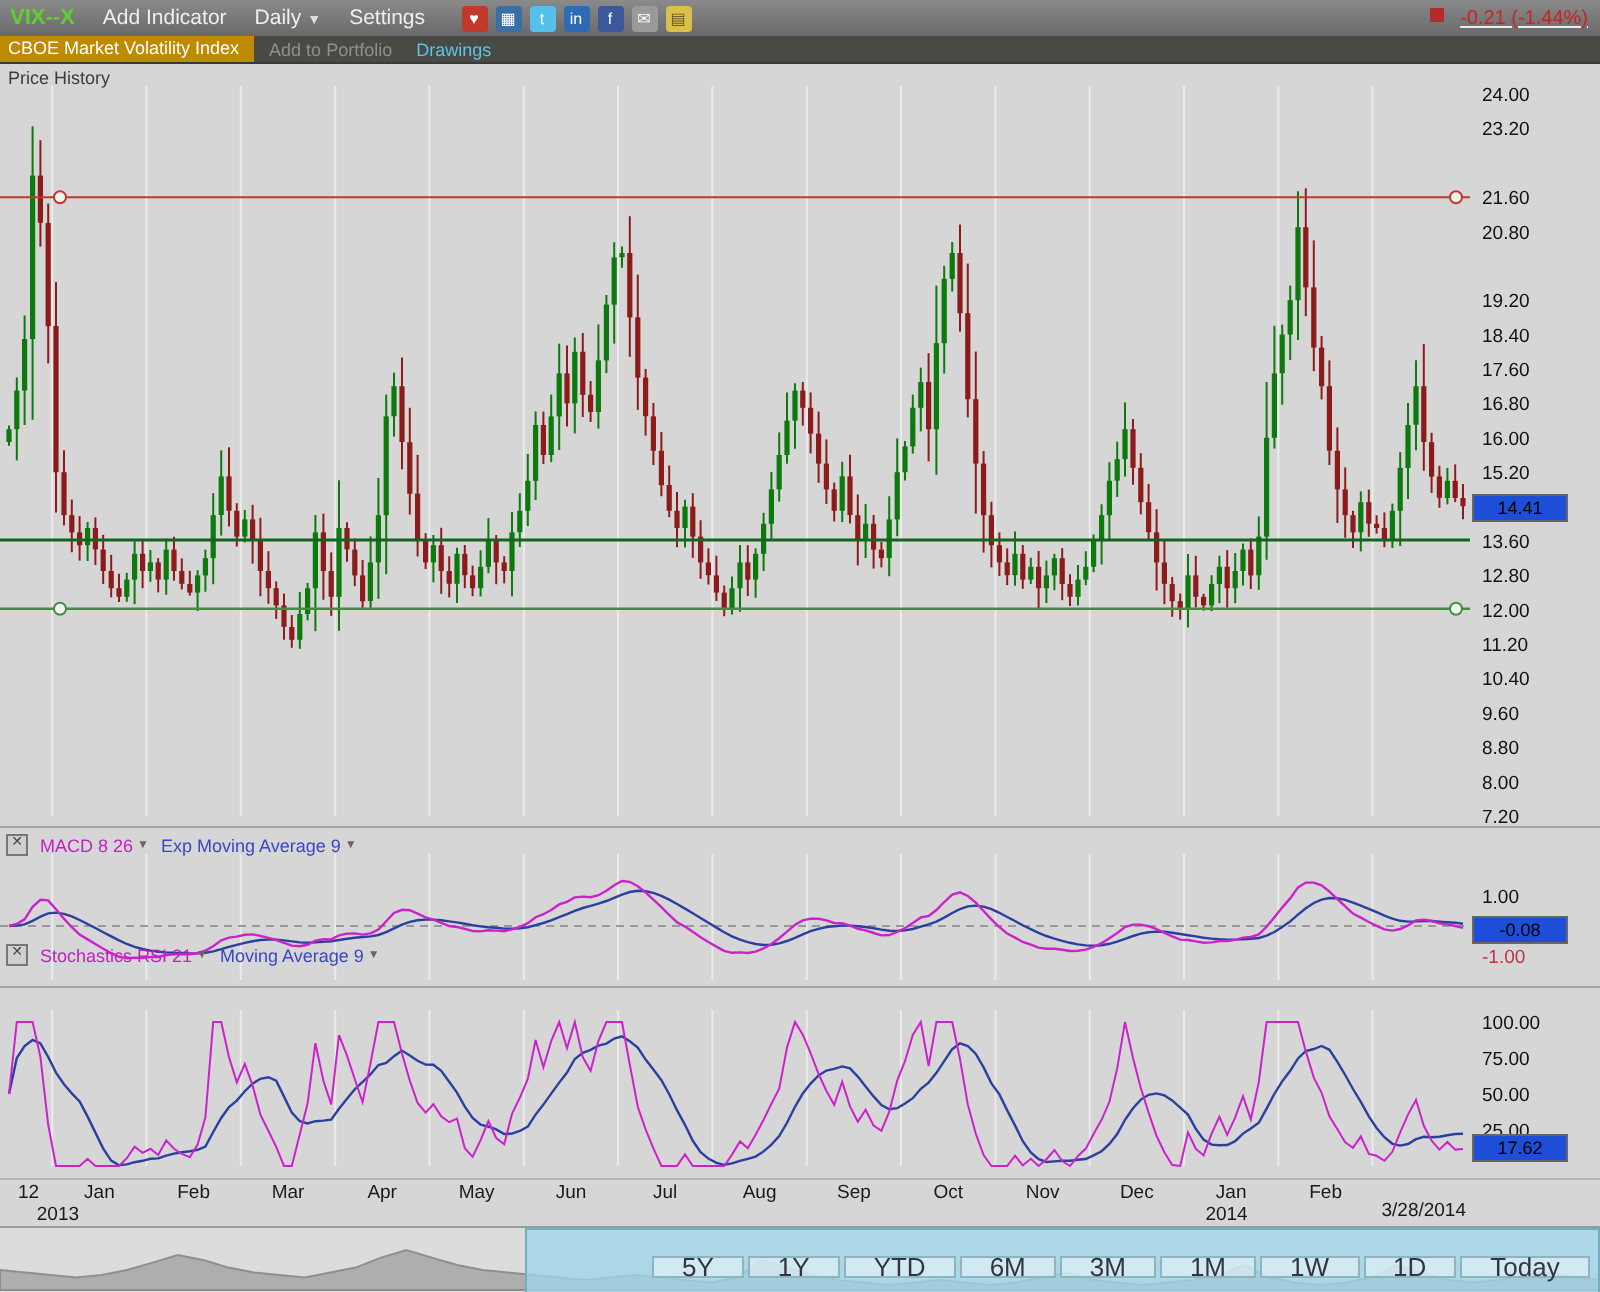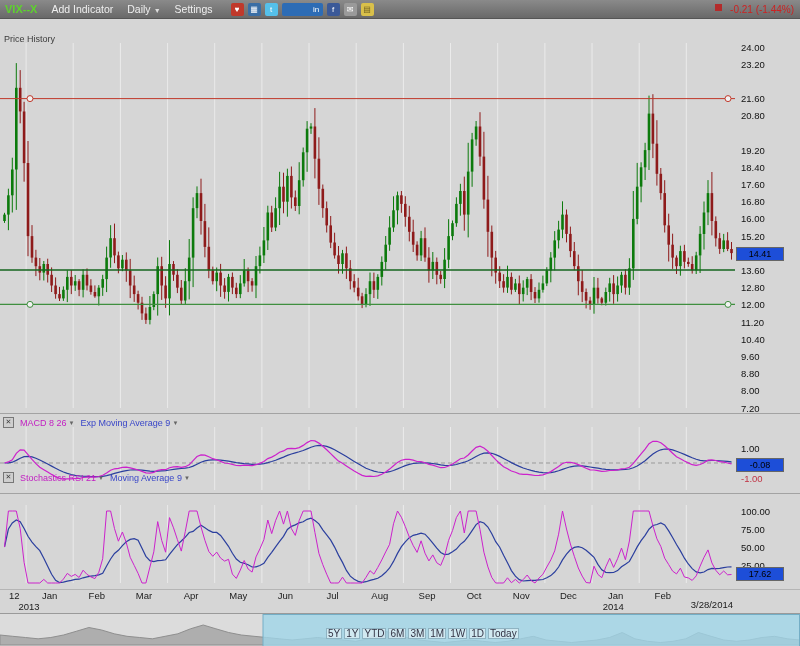--- a/index.html
+++ b/index.html
@@ -8,21 +8,21 @@
   
   .toolbar{position:absolute;top:0;left:0;width:800px;height:18px;
     background:linear-gradient(#8a8a8a,#696969);border-bottom:1px solid #555;
     display:flex;align-items:center;color:#efefef;font-size:10.5px;white-space:nowrap;}
   .sym{color:#5ed12e;font-weight:bold;font-size:11px;margin-left:5px;text-align:center;}
   .tbtn{margin-left:14px;cursor:pointer;}
   .caret{font-size:7px;margin-left:3px;color:#ddd;}
   .icons{display:flex;gap:4px;margin-left:18px;align-items:center;}
   .ticon{display:inline-block;width:13px;height:13px;border-radius:2px;font-size:8px;
     line-height:13px;text-align:center;color:#fff;cursor:pointer;}
-  .changewrap{margin-left:auto;margin-right:6px;display:flex;align-items:flex-start;gap:8px;}
+  .changewrap{margin-left:auto;margin-right:6px;display:flex;align-items:flex-start;gap:8px;text-decoration:underline;}
   .sw{width:7px;height:7px;background:#b32b2b;display:inline-block;}
   .change{color:#cc2222;font-size:10px;}
 
   
   .infobar{position:absolute;top:18px;left:0;width:800px;height:13px;background:#4a4a45;
     display:flex;align-items:center;font-size:9px;border-bottom:1px solid #3a3a3a;}
   .namechip{background:#c08a00;color:#fff;height:13px;line-height:13px;padding:0 7px 0 4px;}
   .addport{margin-left:8px;color:#8f8f8f;cursor:pointer;}
   .drawings{margin-left:12px;color:#58c6e8;cursor:pointer;}
 
@@ -39,48 +39,53 @@
   .blue{color:#3946c8;}
   .gray{color:#3c3c3c;}
   .badge{position:absolute;left:736px;width:46px;height:12px;background:#1d4ed8;border:1px solid #666;
     font-size:9px;line-height:12px;text-align:center;color:#000;z-index:4;}
 
   
   .navigator{position:absolute;top:613px;left:0;width:800px;height:33px;background:#dadada;
     border-top:1px solid #9a9a9a;}
   #navsvg{position:absolute;top:0;left:0;}
   .navbtns{position:absolute;top:14px;left:326px;display:flex;gap:2px;z-index:5;}
-  .navbtn{font-size:10px;padding:0 1px;border:1px solid #8fb3c2;background:rgba(255,255,255,0.45);
+  .navbtn{font-size:13px;padding:0 14px;border:1px solid #8fb3c2;background:rgba(255,255,255,0.45);
     color:#334;line-height:9px;cursor:pointer;}
 </style>
 </head>
 <body>
 
 <div class="app">
 
   <div class="toolbar">
     <span class="sym">VIX--X</span>
     <span class="tbtn">Add Indicator</span>
     <span class="tbtn"><span>Daily</span><span class="caret">▼</span></span>
     <span class="tbtn">Settings</span>
     <span class="icons">
         <span class="ticon" style="background: rgb(192, 57, 43);">♥</span>
         <span class="ticon" style="background: rgb(58, 110, 165);">▦</span>
         <span class="ticon" style="background: rgb(85, 192, 234);">t</span>
-        <span class="ticon" style="background: rgb(45, 108, 181); padding-left: 28px;">in</span>
+        <span class="ticon" style="background: rgb(45, 108, 181);">in</span>
         <span class="ticon" style="background: rgb(59, 89, 152);">f</span>
         <span class="ticon" style="background: rgb(154, 154, 154);">✉</span>
         <span class="ticon" style="background: rgb(217, 192, 74); color: rgb(107, 93, 31);">▤</span>
       </span>
     <span class="changewrap">
       <span class="sw"></span>
       <span class="change">-0.21 (-1.44%)</span>
     </span>
   </div>
 
+  <div class="infobar">
+    <span class="namechip">CBOE Market Volatility Index</span>
+    <span class="addport">Add to Portfolio</span>
+    <span class="drawings">Drawings</span>
+  </div>
 
   <div class="chart">
     <svg id="chartsvg" width="800" height="582">
         <g>
           <line x1="26.1" y1="12" x2="26.1" y2="377" stroke="#ebebeb"></line>
           <line x1="26.1" y1="396" x2="26.1" y2="459" stroke="#ebebeb"></line>
           <line x1="26.1" y1="474" x2="26.1" y2="552" stroke="#ebebeb"></line>
           <line x1="73.2" y1="12" x2="73.2" y2="377" stroke="#ebebeb"></line>
           <line x1="73.2" y1="396" x2="73.2" y2="459" stroke="#ebebeb"></line>
           <line x1="73.2" y1="474" x2="73.2" y2="552" stroke="#ebebeb"></line>

